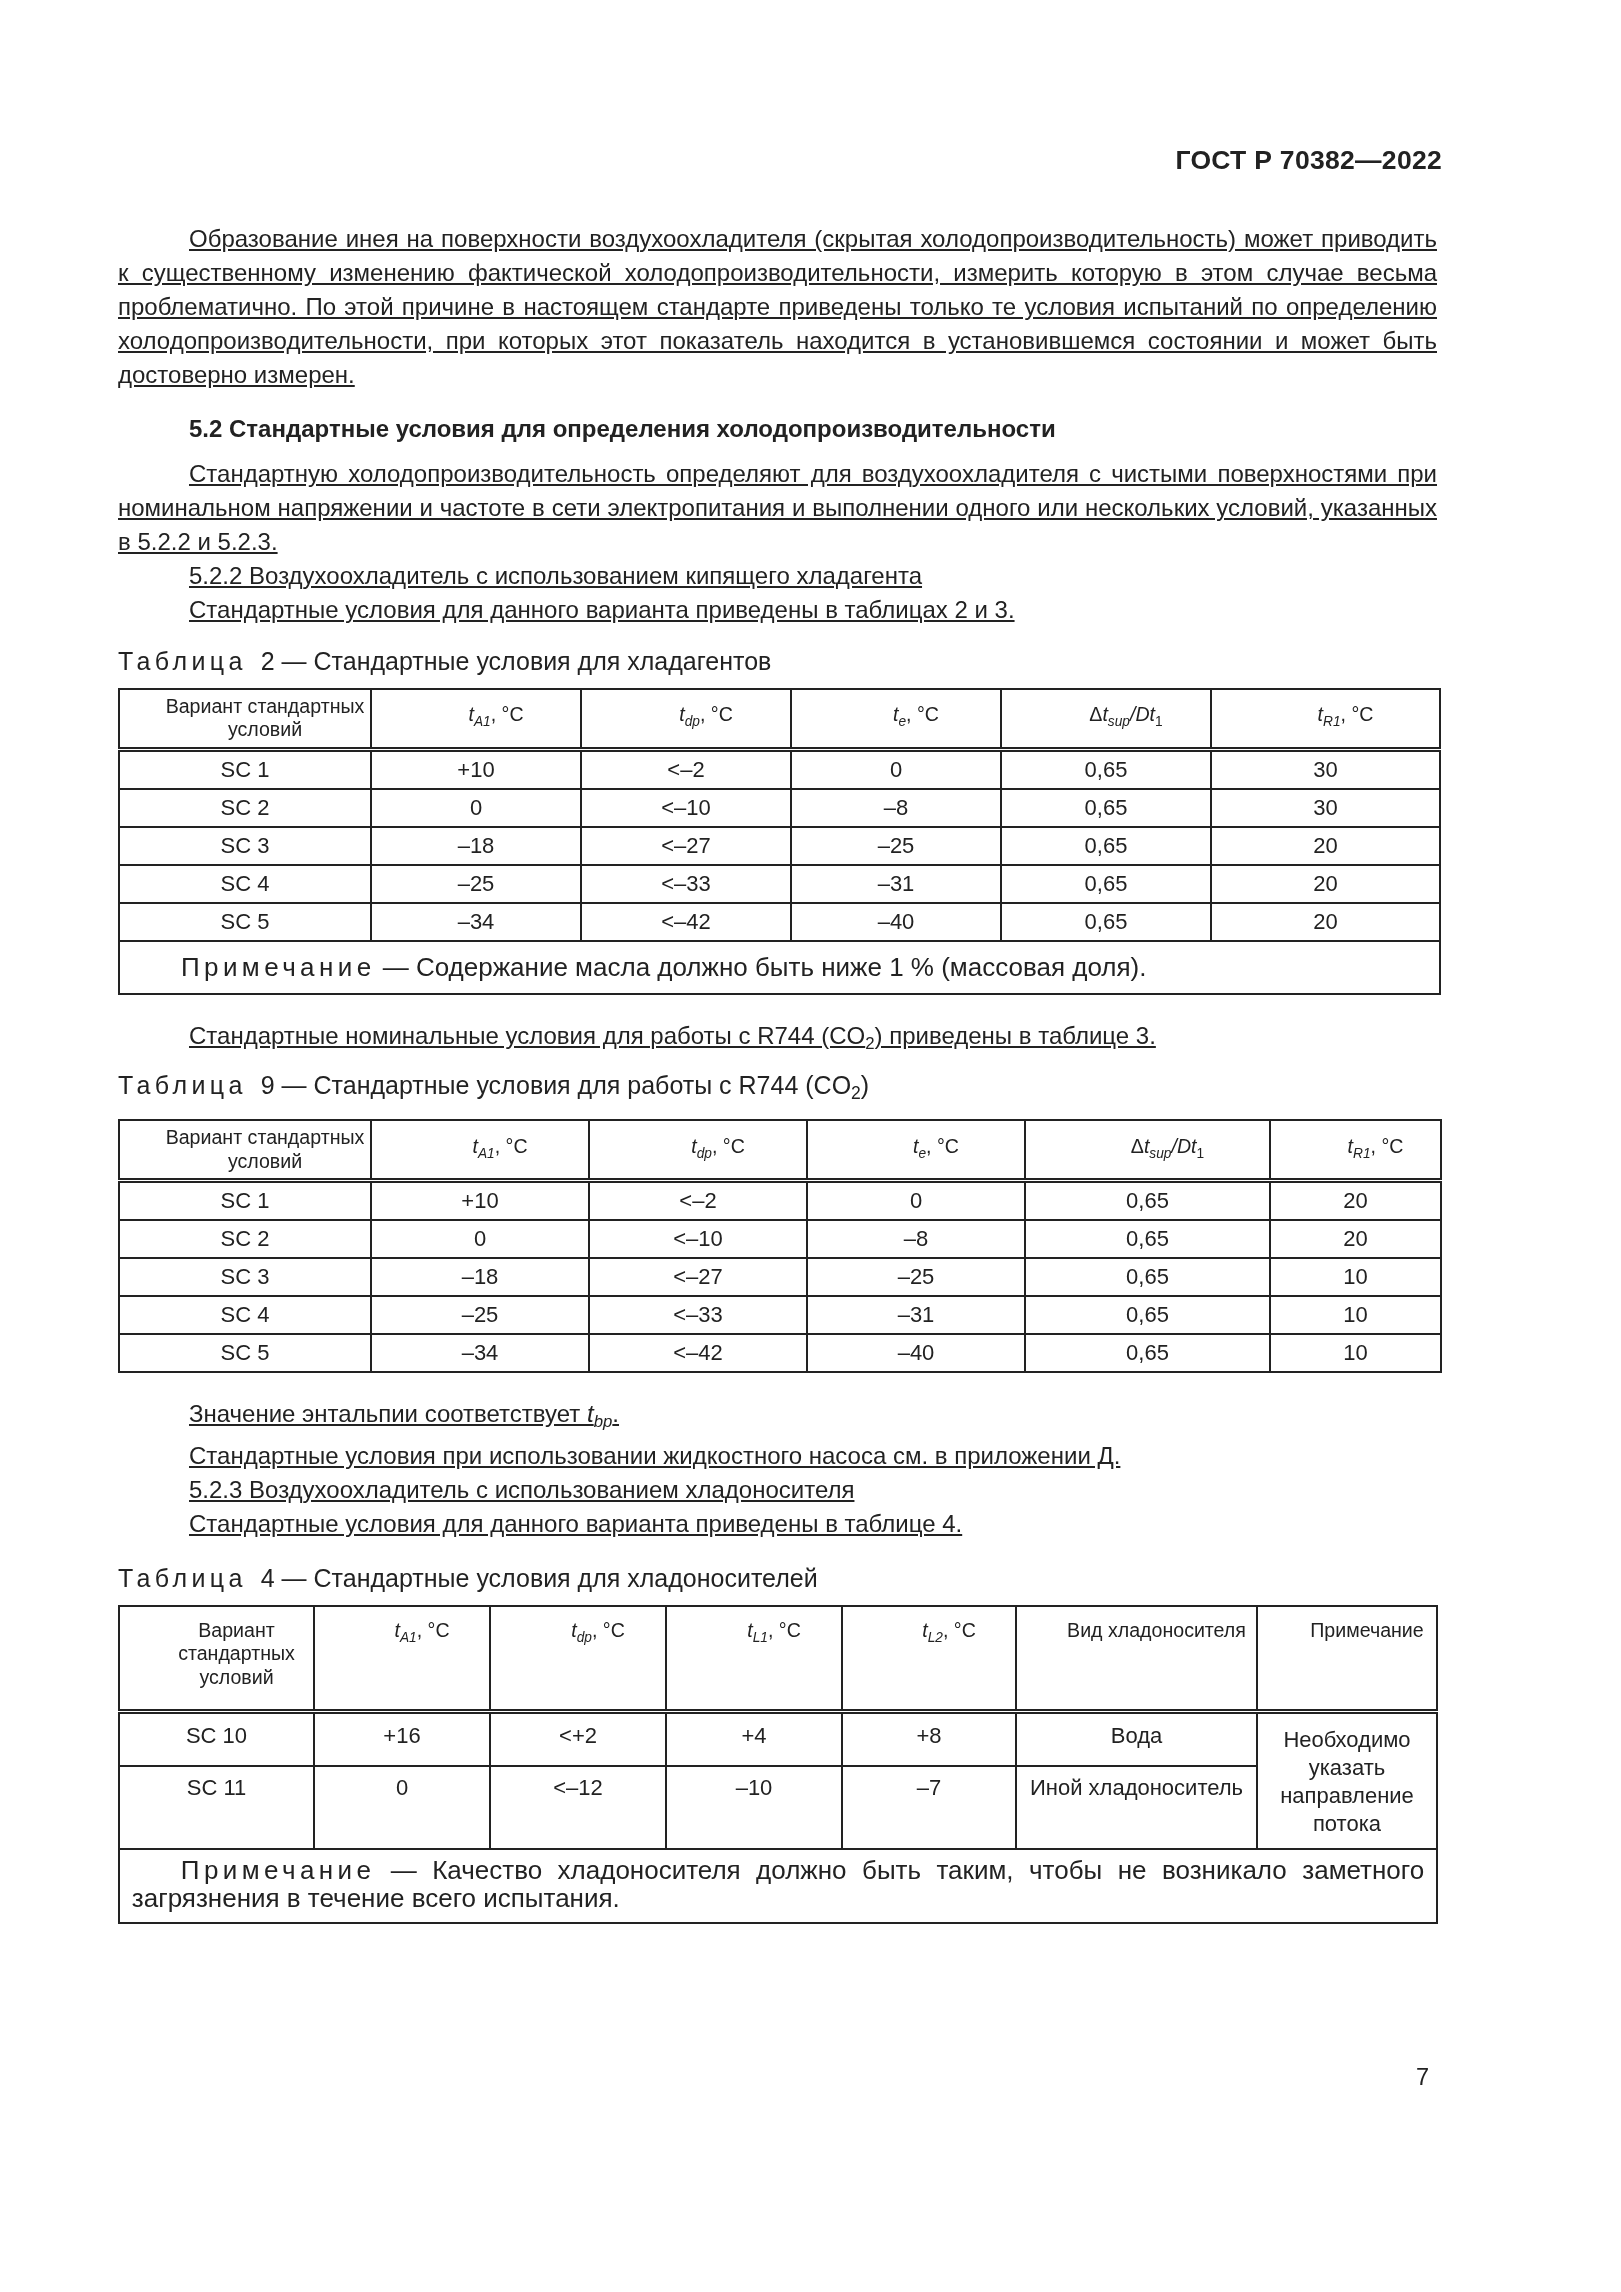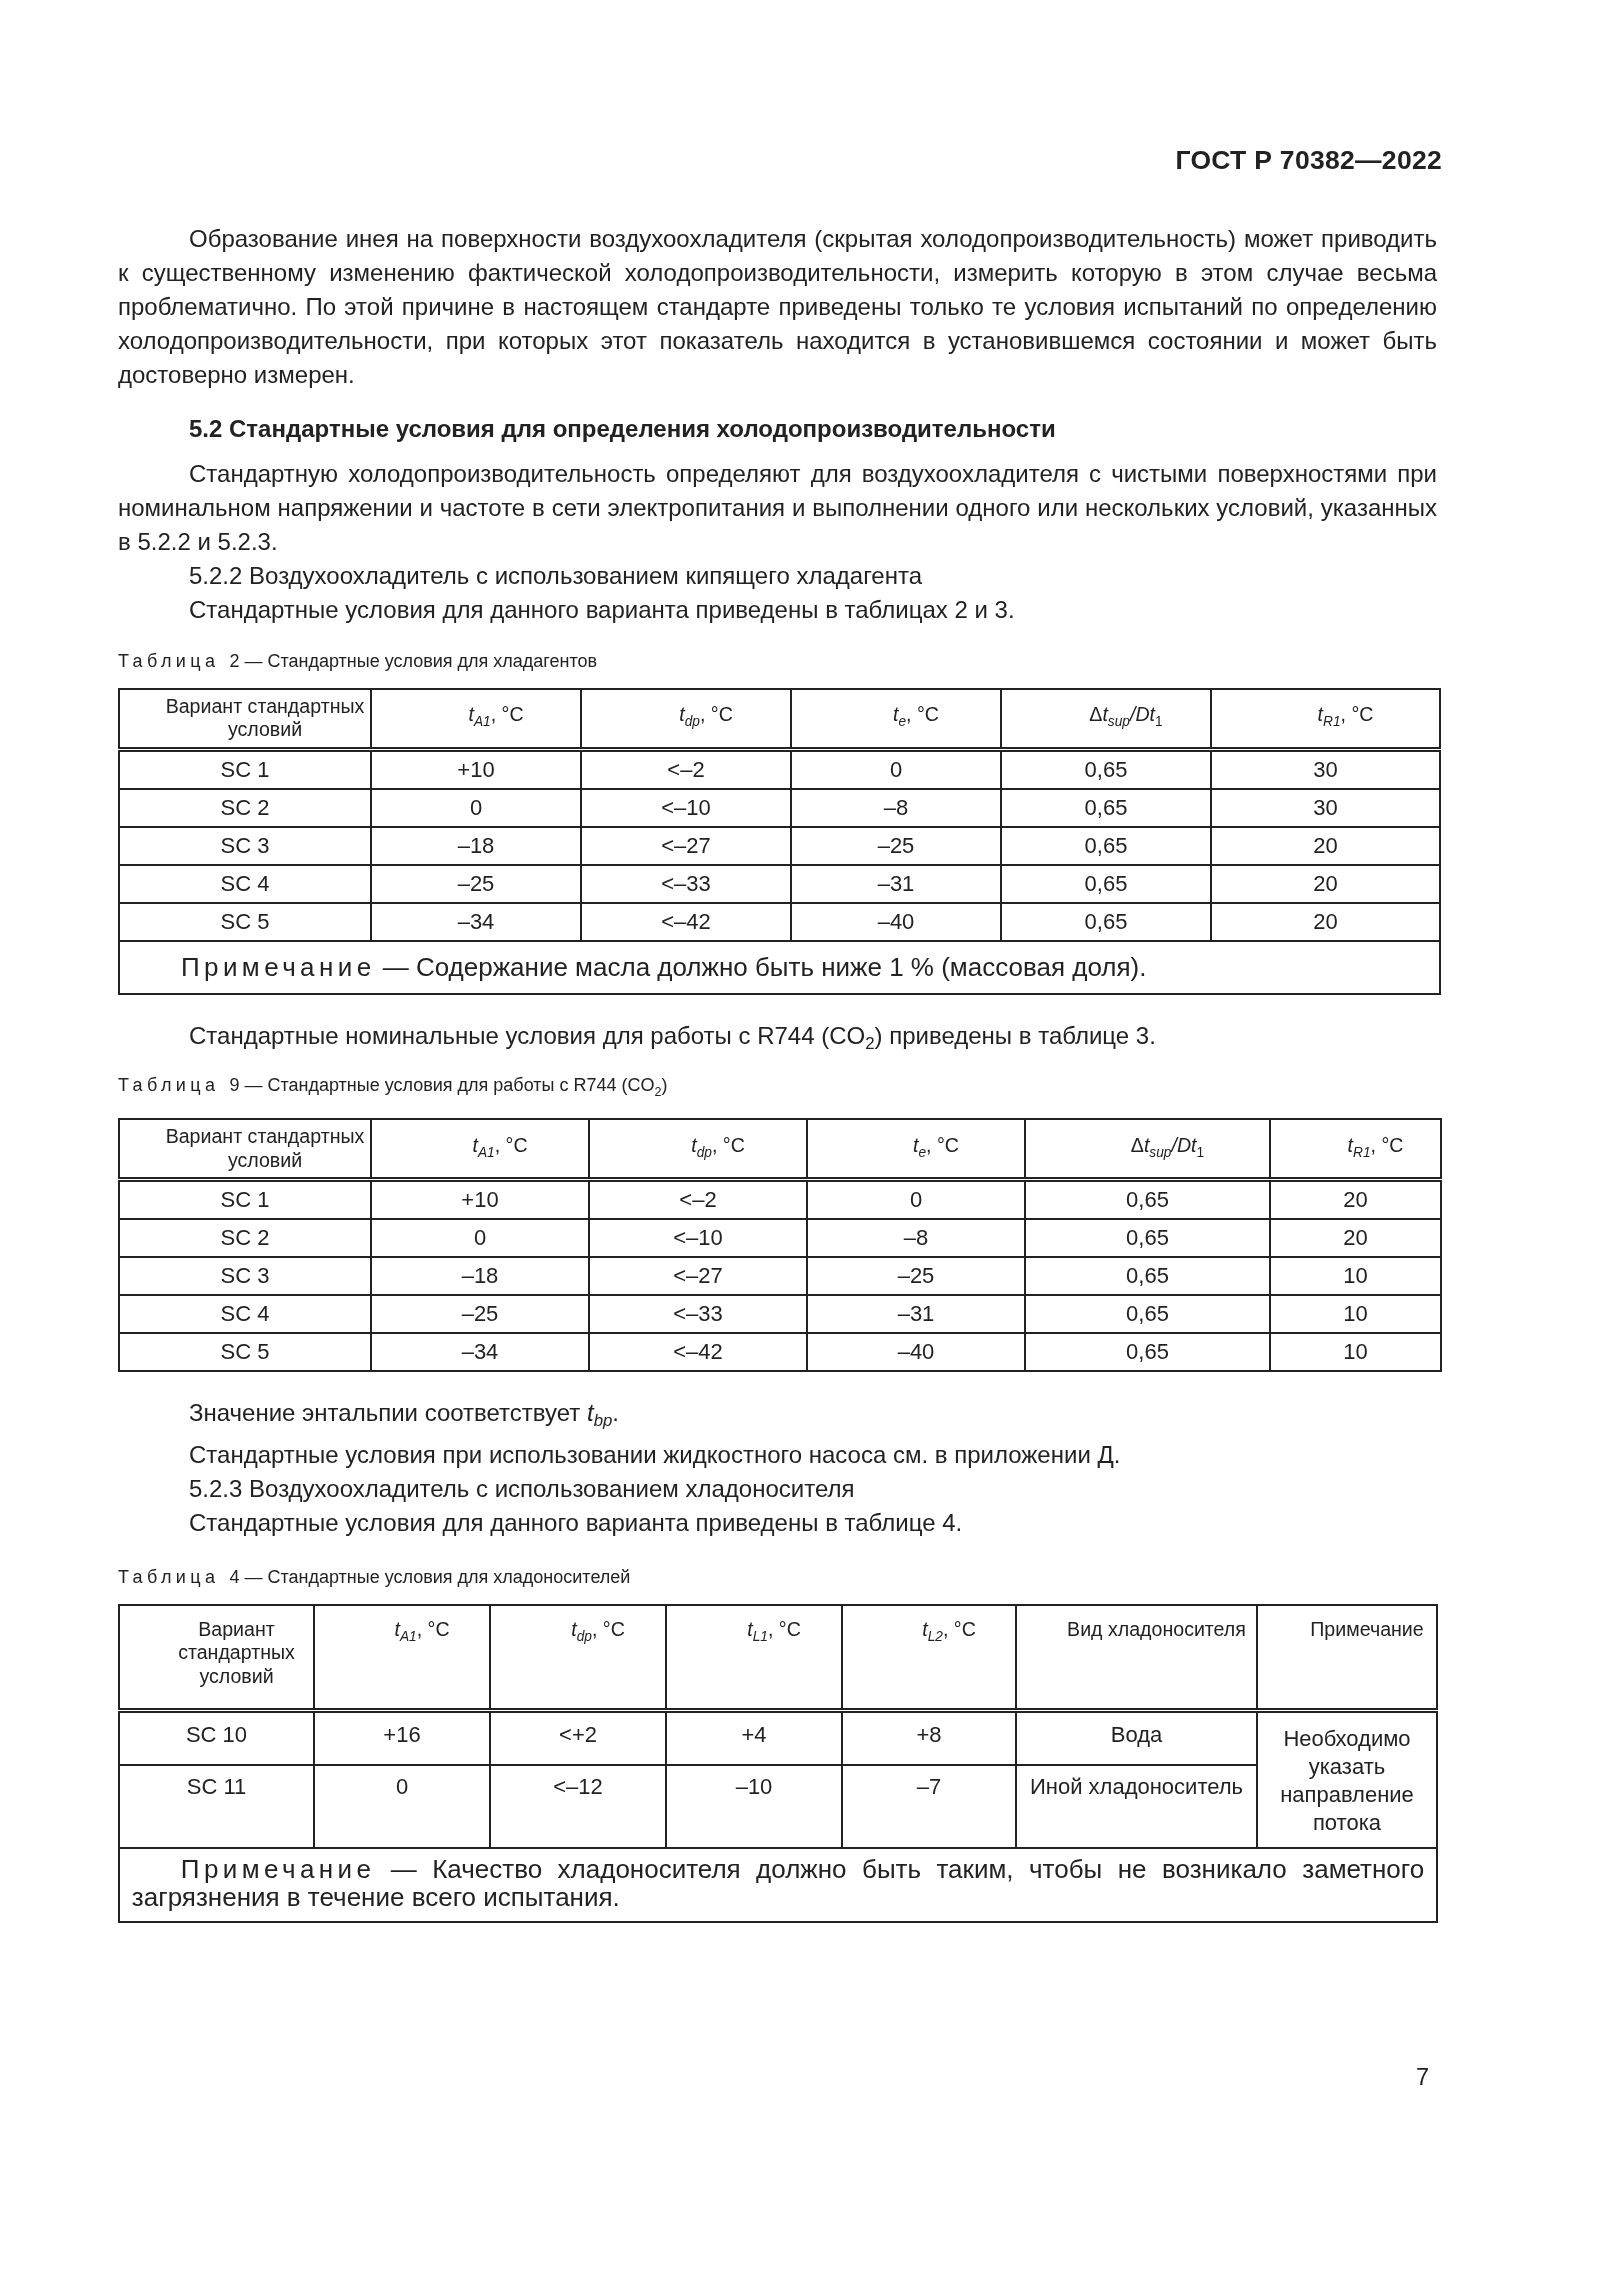--- a/index.html
+++ b/index.html
@@ -6,29 +6,29 @@
   body {
     width: 1621px; height: 2293px; position: relative; overflow: hidden;
     font-family: "Liberation Sans", sans-serif; color: #222222;
   }
   .header {
     position: absolute; right: 179px; top: 145px;
     font-weight: bold; font-size: 26.5px; letter-spacing: 0.3px;
   }
   .content { position: absolute; left: 118px; top: 222px; width: 1319px; }
   .p { font-size: 24px; line-height: 34px; margin: 0; text-align: justify; }
-  .p.indent { text-indent: 71px; }
+  .p.indent { text-indent: 71px; text-decoration: underline; }
   .p.nojust { text-align: left; }
   .last-line { text-align-last: left; }
   .h { font-size: 24px; font-weight: bold; line-height: 34px; margin: 0; padding-left: 71px; }
   .sp-20 { height: 19.6px; }
   .sp-12 { height: 11.8px; }
   .sp-10 { height: 9.8px; }
   .sp-24 { height: 23.5px; }
-  .caption { font-size: 18px; line-height: 29px; margin: 0 0 11.8px 0; }
+  .caption { font-size: 25px; line-height: 29px; margin: 0 0 11.8px 0; }
   .spaced { letter-spacing: 4.4px; }
   table { border-collapse: collapse; width: 1320px; font-size: 22px; table-layout: fixed; }
   td, th { border: 2.9px solid #222222; text-align: center; vertical-align: middle; font-weight: normal; padding: 0; }
   th { font-size: 19.6px; line-height: 23.5px; }
   thead tr th { border-bottom: 5.9px double #222222; padding-left: 40px; }
   .t2 thead th, .t3 thead th { height: 57px; }
   .t2 tbody td, .t3 tbody td { height: 36px; }
   .t4 thead th { height: 90px; vertical-align: top; padding-top: 11.8px; }
   .t4 tbody td { vertical-align: top; padding-top: 7.8px; line-height: 28px; }
   .t4 .r1 td { height: 43px; }

